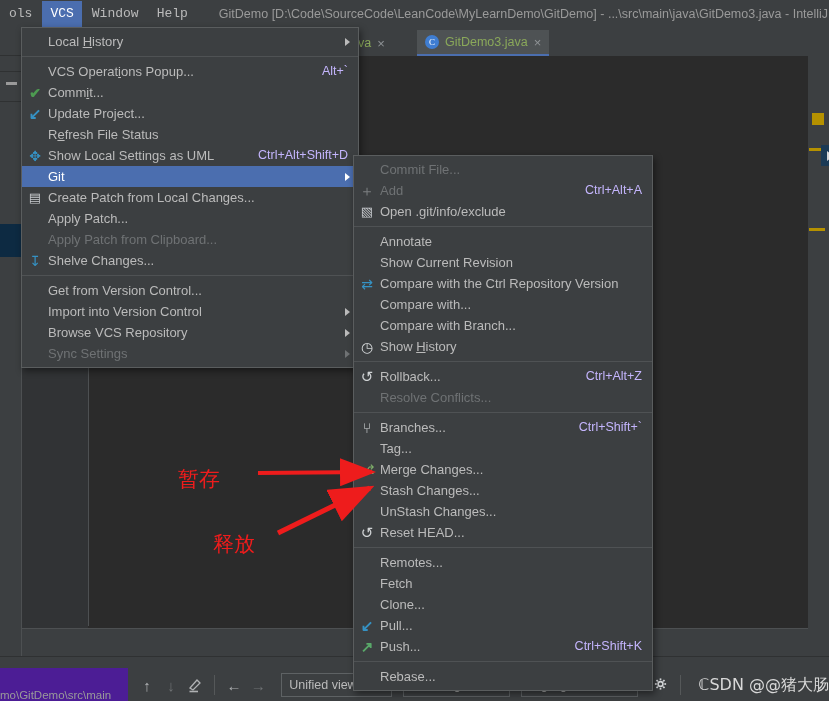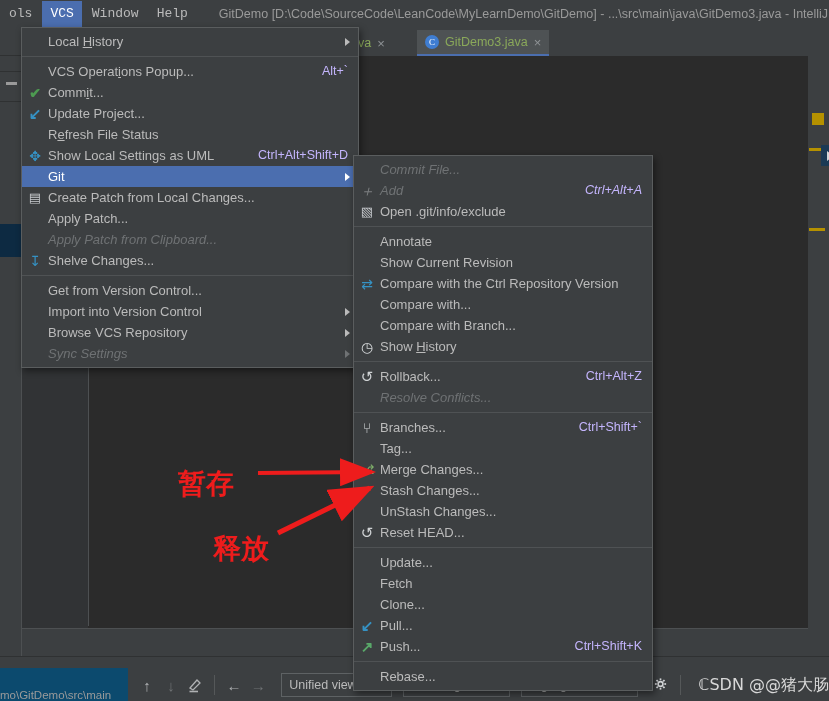--- a/index.html
+++ b/index.html
@@ -78,21 +78,21 @@
     padding: 3px 0; font-size: 13px; color: #bbbbbb; z-index: 30;
   }
   #vcs-menu { left: 21px; top: 27px; width: 338px; }
   #git-menu { left: 353px; top: 155px; width: 300px; }
 
   .mi {
     position: relative; height: 21px; display: flex; align-items: center;
     padding: 0 10px 0 26px; white-space: nowrap; line-height: 21px;
   }
   .mi.sel { background: #4b6eaf; color: #ffffff; }
-  .mi.disabled { color: #6f7274; font-style: italic; }
+  .mi.disabled { color: #6f7274; }
   .mi .label { flex: 1; }
   .mi .label u { text-decoration: underline; }
   .mi .accel { color: #c4b5fd; font-size: 12.5px; padding-left: 26px; }
   .mi .mico {
     position: absolute; left: 5px; top: 50%; transform: translateY(-50%);
     width: 16px; height: 16px; display: flex; align-items: center; justify-content: center;
     font-size: 13px; line-height: 1;
   }
   .mi .arrow {
     position: absolute; right: 8px; top: 50%; transform: translateY(-50%);
@@ -110,35 +110,35 @@
   .ico-clock { color: #cfd2d4; font-size: 14px; }
   .ico-undo { color: #cfd2d4; font-size: 15px; }
   .ico-uml { color: #3592c4; font-size: 14px; }
   .ico-file { color: #c9ccd0; font-size: 13px; }
   .ico-branch { color: #cfd2d4; font-size: 14px; }
   .ico-merge { color: #7fb06a; font-size: 13px; }
   .ico-shelve { color: #3592c4; font-size: 14px; }
   .ico-cmp { color: #3592c4; font-size: 14px; }
 
   
-  .anno { position: absolute; color: #ee1c1c; font-size: 28px; font-weight: bold;
+  .anno { position: absolute; color: #ee1c1c; font-size: 21px; font-weight: normal;
           font-family: "DejaVu Sans", sans-serif; z-index: 40; }
   #anno-stash { left: 178px; top: 465px; }
   #anno-release { left: 213px; top: 530px; text-align: right; }
   svg.anno-svg { position: absolute; left: 0; top: 0; width: 829px; height: 701px;
                  pointer-events: none; z-index: 39; }
 
   
   .bottombar {
     position: absolute; left: 0; top: 656px; width: 829px; height: 45px;
     background: #3c3f41; border-top: 1px solid #2f3132;
   }
   .path-panel {
     position: absolute; left: 0; top: 11px; width: 128px; height: 34px;
-    background: #0c4a6e; color: #9a9a9a; font-size: 11.5px;
+    background: #4c1d95; color: #9a9a9a; font-size: 11.5px;
     display: flex; align-items: flex-end; overflow: hidden; white-space: nowrap;
   }
   .path-panel span { padding-bottom: 1px; }
   .toolrow {
     position: absolute; left: 129px; top: 11px; height: 34px; right: 0;
     display: flex; align-items: center; gap: 0; padding-left: 6px;
   }
   .tbtn {
     width: 26px; height: 26px; display: flex; align-items: center; justify-content: center;
     color: #afb1b3; font-size: 15px;
@@ -357,21 +357,21 @@
         <span class="label">UnStash Changes...</span>
       </div>
       <div class="mi">
         <span class="mico">
           <span class="ico-undo">↺</span>
         </span>
         <span class="label">Reset HEAD...</span>
       </div>
       <div class="sep"></div>
       <div class="mi">
-        <span class="label">Update...</span>
+        <span class="label">Remotes...</span>
       </div>
       <div class="mi">
         <span class="label">Fetch</span>
       </div>
       <div class="mi">
         <span class="label">Clone...</span>
       </div>
       <div class="mi">
         <span class="mico">
           <span class="ico-bluearrow">↙</span>

